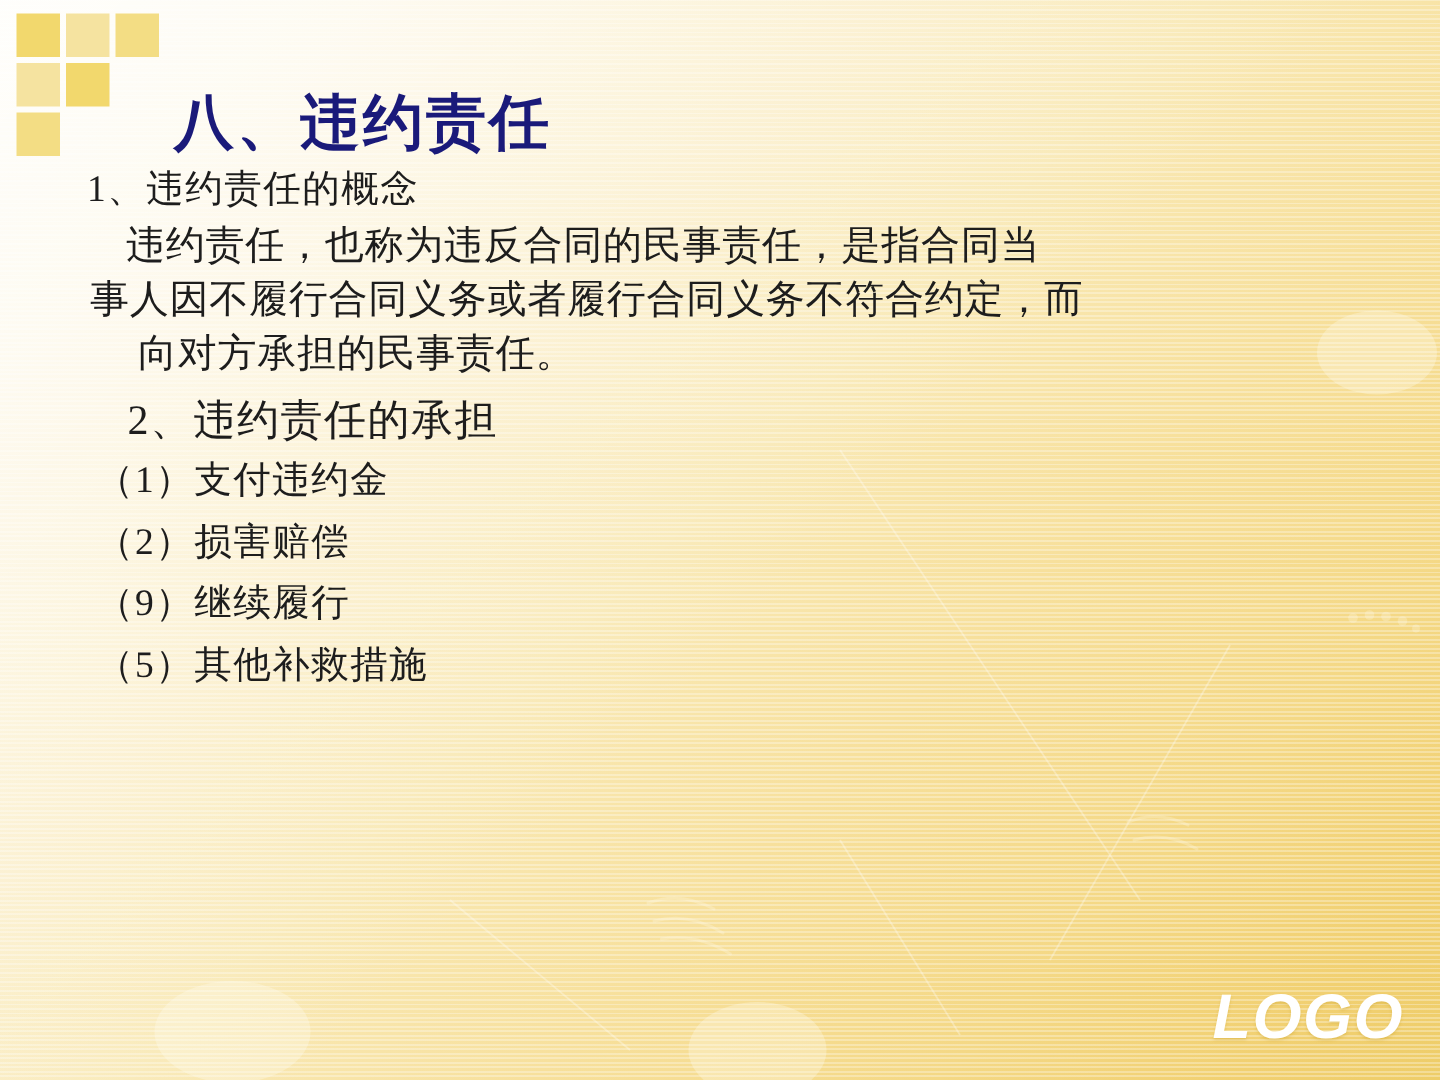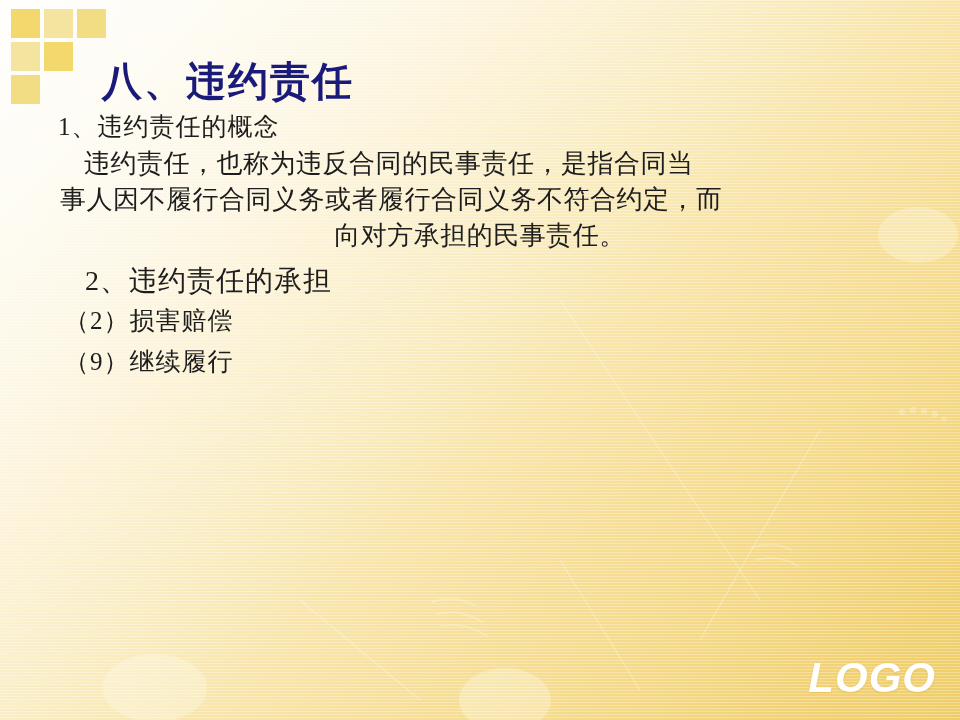--- a/index.html
+++ b/index.html
@@ -75,21 +75,21 @@
   .m-r1c1 { left: 0px;  top: 0px;  }
   .m-r1c2 { left: 33px; top: 0px;  }
   .m-r1c3 { left: 66px; top: 0px;  }
   .m-r2c1 { left: 0px;  top: 33px; }
   .m-r2c2 { left: 33px; top: 33px; }
   .m-r3c1 { left: 0px;  top: 66px; }
 
   
   .slide-title {
     position: absolute;
-    left: 102px;
+    left: 116px;
     top: 54px;
     font-family: "Liberation Serif", "DejaVu Serif", serif;
     font-size: 40px;
     font-weight: bold;
     color: #1a1a7a;
     letter-spacing: 2px;
     white-space: nowrap;
   }
 
   
@@ -113,21 +113,21 @@
     letter-spacing: 1px;
   }
 
   .para {
     font-size: 26px;
     line-height: 36px;
     letter-spacing: 0.5px;
   }
   .para-l1 { margin-left: 84px; }
   .para-l2 { margin-left: 60px; }
-  .para-l3 { margin-left: 92px; text-align: center; }
+  .para-l3 { margin-left: 92px; }
 
   .heading-num2 {
     font-size: 28px;
     margin-left: 85px;
     line-height: 38px;
     margin-top: 8px;
     letter-spacing: 1px;
   }
 
   .bullet {
@@ -206,20 +206,22 @@
   <div class="body-area">
 
     <div class="line heading-num">1、违约责任的概念</div>
 
     <div class="line para para-l1">违约责任，也称为违反合同的民事责任，是指合同当</div>
     <div class="line para para-l2">事人因不履行合同义务或者履行合同义务不符合约定，而</div>
     <div class="line para para-l3">向对方承担的民事责任。</div>
 
     <div class="line heading-num2">2、违约责任的承担</div>
 
+    <div class="line bullet">（1）支付违约金</div>
     <div class="line bullet">（2）损害赔偿</div>
     <div class="line bullet">（9）继续履行</div>
+    <div class="line bullet">（5）其他补救措施</div>
 
   </div>
 
   <div class="logo">LOGO</div>
 
 </div>
 
 </body></html>

